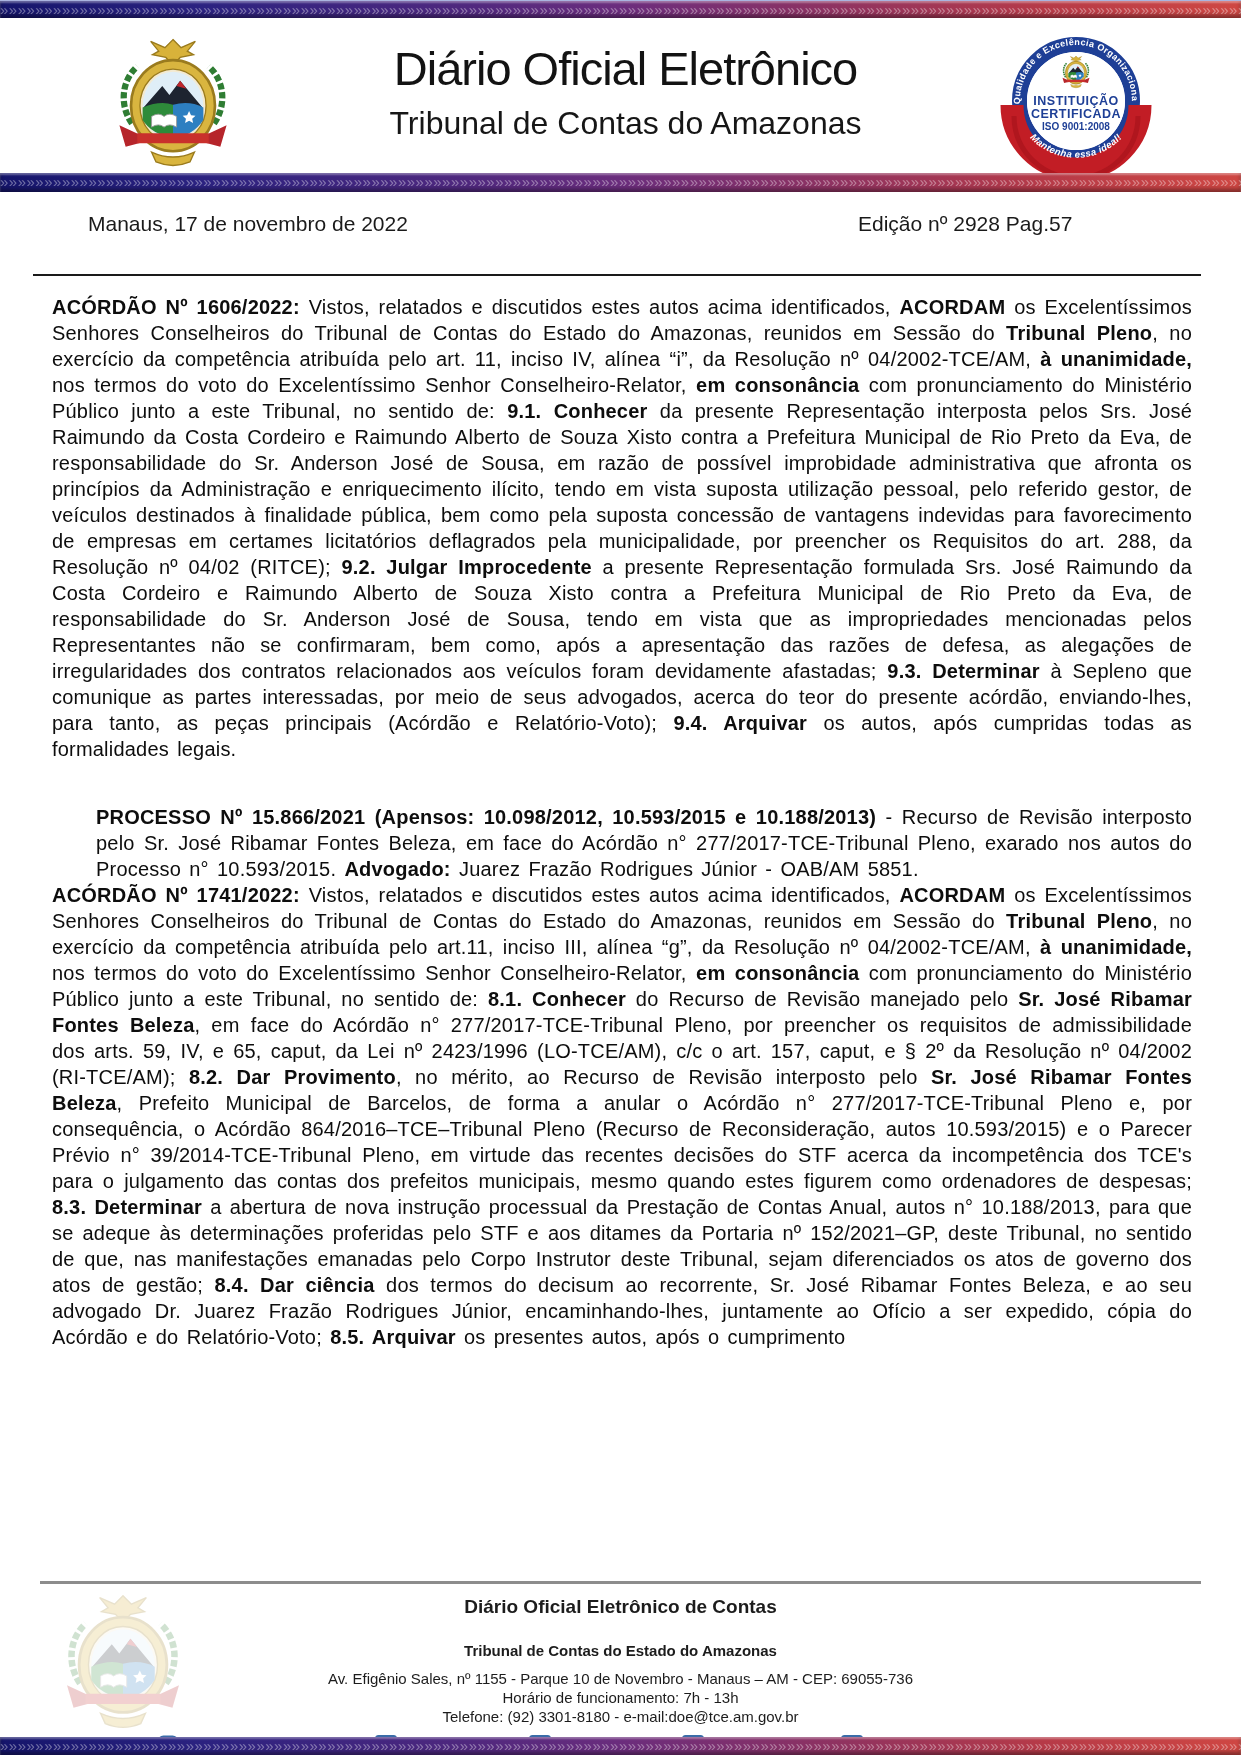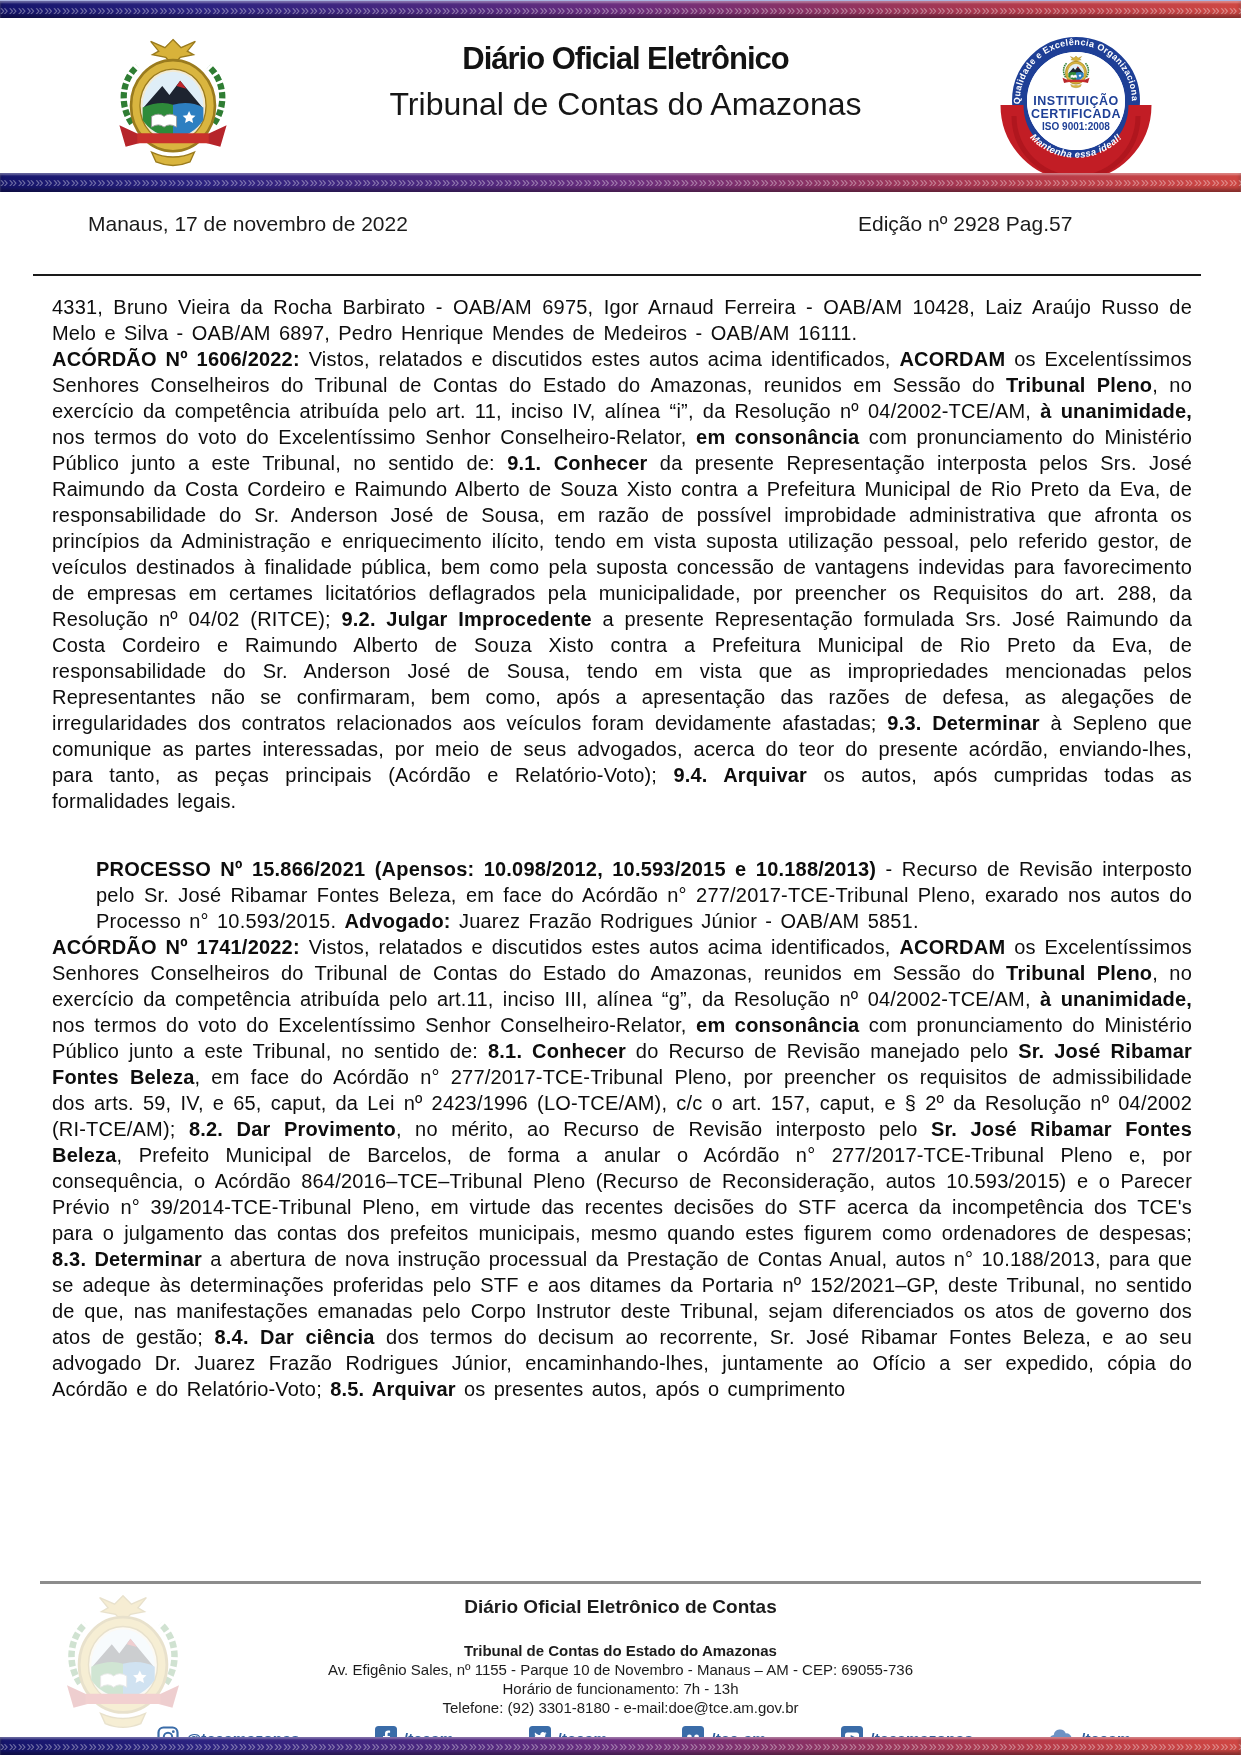--- a/index.html
+++ b/index.html
@@ -20,21 +20,21 @@
     letter-spacing:.5px; user-select:none;
   }
   .band-top{top:0; height:17px; border-top:1px solid #aab4e0;}
   .band-mid{top:173px; height:19px;}
   .band-bottom{top:1737px; height:18px;}
 
   
   .masthead{position:absolute; left:0; top:17px; width:1241px; height:156px;}
   .coa{position:absolute; left:92px; top:19px; width:162px; height:134px;}
   .mast-text{position:absolute; left:260px; right:250px; top:24px; text-align:center;}
-  .mast-title{margin:0; font-size:31px; font-weight:bold; letter-spacing:-1px; color:#131313;}
+  .mast-title{margin:0; font-size:47px; font-weight:normal; letter-spacing:-1px; color:#131313;}
   .mast-sub{margin:9px 0 0 0; font-size:32px; font-weight:normal; color:#161616;}
   .seal{position:absolute; left:1000px; top:16px; width:152px; height:140px;}
 
   
   .dateline{position:absolute; top:212px; left:0; width:1168px; height:30px; font-size:21px; color:#1a1a1a;}
   .date-left{position:absolute; left:88px; top:0;}
   .date-right{position:absolute; left:858px; top:0;}
   .rule{position:absolute; top:274px; left:33px; width:1168px; height:2px; background:#1a1a1a; border:0; margin:0;}
 
   
@@ -44,21 +44,21 @@
     letter-spacing:.2px; word-spacing:2.5px; color:#0d0d0d;
   }
   .gazette-body p b{font-weight:bold;}
   .gazette-body p.gap{margin-top:42px;margin-left:44px;}
 
   
   .footer-rule{position:absolute; top:1581px; left:40px; width:1161px; height:3px; background:#8c8c8c; border:0; margin:0;}
   .watermark{position:absolute; left:48px; top:1592px; width:150px; height:140px; opacity:.22;}
   .footer-block{position:absolute; top:1596px; left:0; width:1241px; text-align:center; color:#1c1c1c;}
   .f-title{font-size:19px; font-weight:bold; margin-bottom:24px;}
-  .f-org{font-size:15px; font-weight:bold; margin-bottom:1px;}
+  .f-org{font-size:15px; font-weight:bold; margin-bottom:10px;}
   .f-line{font-size:15px; line-height:19px;}
   .social-row{margin-top:9px; display:flex; justify-content:center; align-items:center; gap:28px;}
   .soc{display:inline-flex; align-items:center; gap:7px; cursor:pointer;padding-left:47px;}
   .soc-label{font-size:15.5px; color:#2f5f9e; font-weight:bold; letter-spacing:.1px;}
 </style>
 </head>
 <body>
 
 <div class="page">
 
@@ -121,21 +121,20 @@
     <span class="band-chevrons">»»»»»»»»»»»»»»»»»»»»»»»»»»»»»»»»»»»»»»»»»»»»»»»»»»»»»»»»»»»»»»»»»»»»»»»»»»»»»»»»»»»»»»»»»»»»»»»»»»»»»»»»»»»»»»»»»»»»»»»»»»»»»»»»»»»»»»»»»»»»»»»»»»»»»»»»»»»»»»»»»»»»»»»»»»»»»»»»»»»»»»»»»»»»»»»»»»»»»»»»»»»»»»»»»»»»»»»»»»»»»»»»»»»»»»»»»»»»»»»»»»»»»»»»»»»»»»»»»»»»»»»»»»»»»»»»»»»»»»»»»»»»»»»»»»»»»»»»»»»»</span>
   </div>
 
   <div class="dateline">
     <span class="date-left">Manaus, 17 de novembro de 2022</span>
     <span class="date-right">Edição nº 2928 Pag.57</span>
   </div>
   <hr class="rule">
 
   <main class="gazette-body">
-    <p><span>4331, Bruno Vieira da Rocha Barbirato - OAB/AM 6975, Igor Arnaud Ferreira - OAB/AM 10428, Laiz Araújo Russo de Melo e Silva - OAB/AM 6897, Pedro Henrique Mendes de Medeiros - OAB/AM 16111.</span></p>
     <p><b>ACÓRDÃO Nº 1606/2022:</b><span> Vistos, relatados e discutidos estes autos acima identificados, </span><b>ACORDAM</b><span> os Excelentíssimos Senhores Conselheiros do Tribunal de Contas do Estado do Amazonas, reunidos em Sessão do </span><b>Tribunal Pleno</b><span>, no exercício da competência atribuída pelo art. 11, inciso IV, alínea “i”, da Resolução nº 04/2002-TCE/AM, </span><b>à unanimidade,</b><span> nos termos do voto do Excelentíssimo Senhor Conselheiro-Relator, </span><b>em consonância</b><span> com pronunciamento do Ministério Público junto a este Tribunal, no sentido de: </span><b>9.1. Conhecer</b><span> da presente Representação interposta pelos Srs. José Raimundo da Costa Cordeiro e Raimundo Alberto de Souza Xisto contra a Prefeitura Municipal de Rio Preto da Eva, de responsabilidade do Sr. Anderson José de Sousa, em razão de possível improbidade administrativa que afronta os princípios da Administração e enriquecimento ilícito, tendo em vista suposta utilização pessoal, pelo referido gestor, de veículos destinados à finalidade pública, bem como pela suposta concessão de vantagens indevidas para favorecimento de empresas em certames licitatórios deflagrados pela municipalidade, por preencher os Requisitos do art. 288, da Resolução nº 04/02 (RITCE); </span><b>9.2. Julgar Improcedente</b><span> a presente Representação formulada Srs. José Raimundo da Costa Cordeiro e Raimundo Alberto de Souza Xisto contra a Prefeitura Municipal de Rio Preto da Eva, de responsabilidade do Sr. Anderson José de Sousa, tendo em vista que as impropriedades mencionadas pelos Representantes não se confirmaram, bem como, após a apresentação das razões de defesa, as alegações de irregularidades dos contratos relacionados aos veículos foram devidamente afastadas; </span><b>9.3. Determinar</b><span> à Sepleno que comunique as partes interessadas, por meio de seus advogados, acerca do teor do presente acórdão, enviando-lhes, para tanto, as peças principais (Acórdão e Relatório-Voto); </span><b>9.4. Arquivar</b><span> os autos, após cumpridas todas as formalidades legais.</span></p>
     <p class="gap"><b>PROCESSO Nº 15.866/2021 (Apensos: 10.098/2012, 10.593/2015 e 10.188/2013)</b><span> - Recurso de Revisão interposto pelo Sr. José Ribamar Fontes Beleza, em face do Acórdão n° 277/2017-TCE-Tribunal Pleno, exarado nos autos do Processo n° 10.593/2015. </span><b>Advogado:</b><span> Juarez Frazão Rodrigues Júnior - OAB/AM 5851.</span></p>
     <p><b>ACÓRDÃO Nº 1741/2022:</b><span> Vistos, relatados e discutidos estes autos acima identificados, </span><b>ACORDAM</b><span> os Excelentíssimos Senhores Conselheiros do Tribunal de Contas do Estado do Amazonas, reunidos em Sessão do </span><b>Tribunal Pleno</b><span>, no exercício da competência atribuída pelo art.11, inciso III, alínea “g”, da Resolução nº 04/2002-TCE/AM, </span><b>à unanimidade,</b><span> nos termos do voto do Excelentíssimo Senhor Conselheiro-Relator, </span><b>em consonância</b><span> com pronunciamento do Ministério Público junto a este Tribunal, no sentido de: </span><b>8.1. Conhecer</b><span> do Recurso de Revisão manejado pelo </span><b>Sr. José Ribamar Fontes Beleza</b><span>, em face do Acórdão n° 277/2017-TCE-Tribunal Pleno, por preencher os requisitos de admissibilidade dos arts. 59, IV, e 65, caput, da Lei nº 2423/1996 (LO-TCE/AM), c/c o art. 157, caput, e § 2º da Resolução nº 04/2002 (RI-TCE/AM); </span><b>8.2. Dar Provimento</b><span>, no mérito, ao Recurso de Revisão interposto pelo </span><b>Sr. José Ribamar Fontes Beleza</b><span>, Prefeito Municipal de Barcelos, de forma a anular o Acórdão n° 277/2017-TCE-Tribunal Pleno e, por consequência, o Acórdão 864/2016–TCE–Tribunal Pleno (Recurso de Reconsideração, autos 10.593/2015) e o Parecer Prévio n° 39/2014-TCE-Tribunal Pleno, em virtude das recentes decisões do STF acerca da incompetência dos TCE's para o julgamento das contas dos prefeitos municipais, mesmo quando estes figurem como ordenadores de despesas; </span><b>8.3. Determinar</b><span> a abertura de nova instrução processual da Prestação de Contas Anual, autos n° 10.188/2013, para que se adeque às determinações proferidas pelo STF e aos ditames da Portaria nº 152/2021–GP, deste Tribunal, no sentido de que, nas manifestações emanadas pelo Corpo Instrutor deste Tribunal, sejam diferenciados os atos de governo dos atos de gestão; </span><b>8.4. Dar ciência</b><span> dos termos do decisum ao recorrente, Sr. José Ribamar Fontes Beleza, e ao seu advogado Dr. Juarez Frazão Rodrigues Júnior, encaminhando-lhes, juntamente ao Ofício a ser expedido, cópia do Acórdão e do Relatório-Voto; </span><b>8.5. Arquivar</b><span> os presentes autos, após o cumprimento</span></p>
   </main>
 
   <hr class="footer-rule">
   <svg class="watermark" viewBox="0 0 160 150">
     <use href="#coa"></use>
   </svg>
   <footer class="footer-block">

